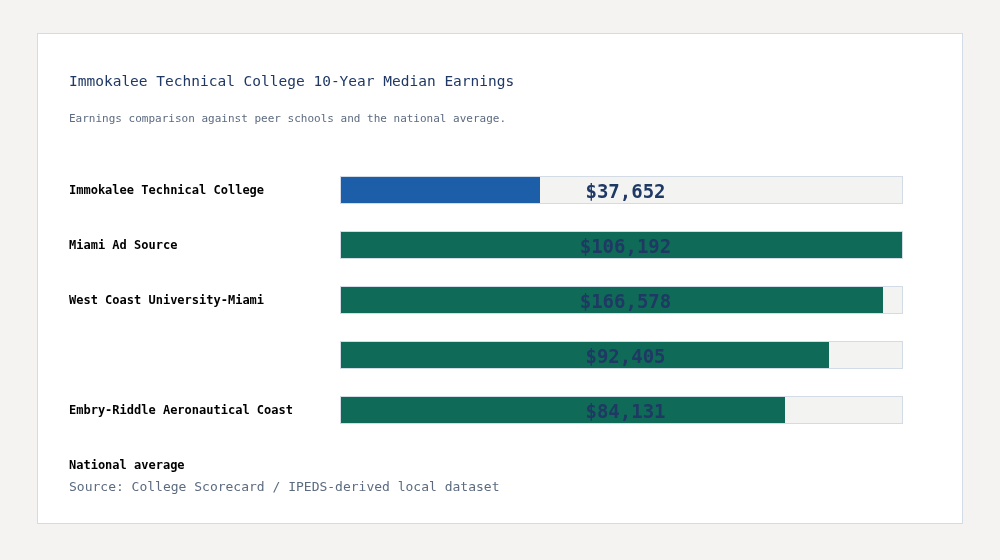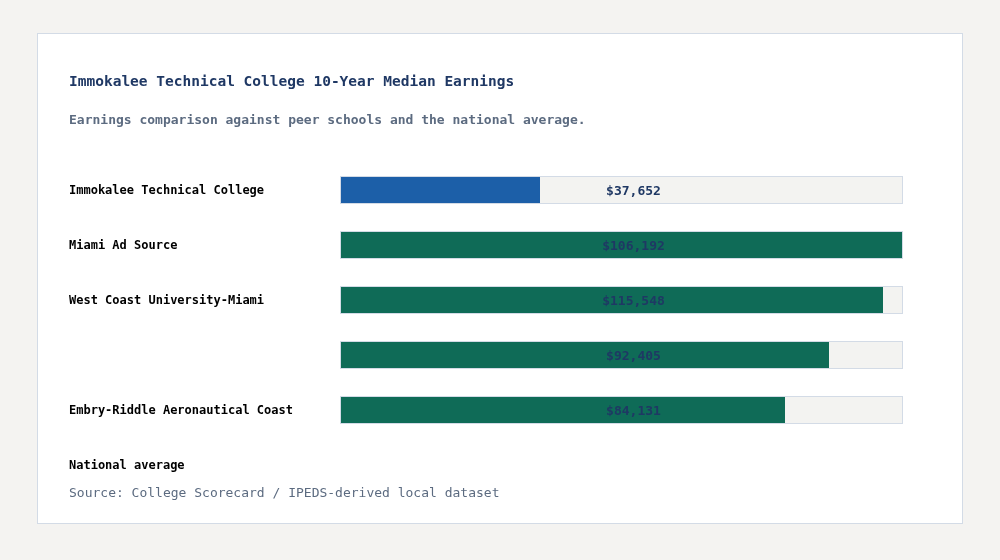--- a/index.html
+++ b/index.html
@@ -30,34 +30,33 @@
     position: relative;
     width: 100%;
     height: 100%;
   }
 
   .chart-title {
     position: absolute;
     left: 31px;
     top: 39px;
     font-size: 14.5px;
-    font-weight: bold;
+    font-weight: normal;
     color: #1f3864;
     letter-spacing: 0px;
     white-space: nowrap;
   }
 
   .chart-subtitle {
     position: absolute;
     left: 31px;
     top: 78px;
-    font-size: 13px;
+    font-size: 11px;
     color: #5c6b80;
     white-space: nowrap;
-    font-weight: bold;
   }
 
   .rows {
     position: absolute;
     left: 0;
     top: 0;
     width: 100%;
   }
 
   .row {
@@ -95,37 +94,37 @@
   .bar {
     position: absolute;
     left: 0;
     top: 0;
     height: 100%;
     box-sizing: border-box;
   }
 
   .bar-value {
     position: absolute;
-    left: 12px;
+    left: 4px;
     top: 0;
     width: 100%;
     height: 28px;
     line-height: 28px;
     text-align: center;
-    font-size: 13px;
+    font-size: 19px;
     font-weight: bold;
     color: #1f3864;
     z-index: 2;
     white-space: nowrap;
   }
 
   .chart-footer {
     position: absolute;
     left: 31px;
-    bottom: 23px;
+    bottom: 29px;
     font-size: 13px;
     color: #5c6b80;
     white-space: nowrap;
   }
 </style>
 </head>
 <body>
 
 <div class="card">
   <div class="card-inner">
@@ -145,21 +144,21 @@
         <div class="row" style="top: 197px;">
           <div class="track">
             <div class="bar" style="width: 100%; background: rgb(15, 107, 87);"></div>
             <div class="bar-value">$106,192</div>
           </div>
           <div class="row-label">Miami Ad Source</div>
         </div>
         <div class="row" style="top: 252px;">
           <div class="track">
             <div class="bar" style="width: 96.7%; background: rgb(15, 107, 87);"></div>
-            <div class="bar-value">$115,548</div>
+            <div class="bar-value">$166,578</div>
           </div>
           <div class="row-label">West Coast University-Miami</div>
         </div>
         <div class="row" style="top: 307px;">
           <div class="track">
             <div class="bar" style="width: 87%; background: rgb(15, 107, 87);"></div>
             <div class="bar-value">$92,405</div>
           </div>
         </div>
         <div class="row" style="top: 362px;">

